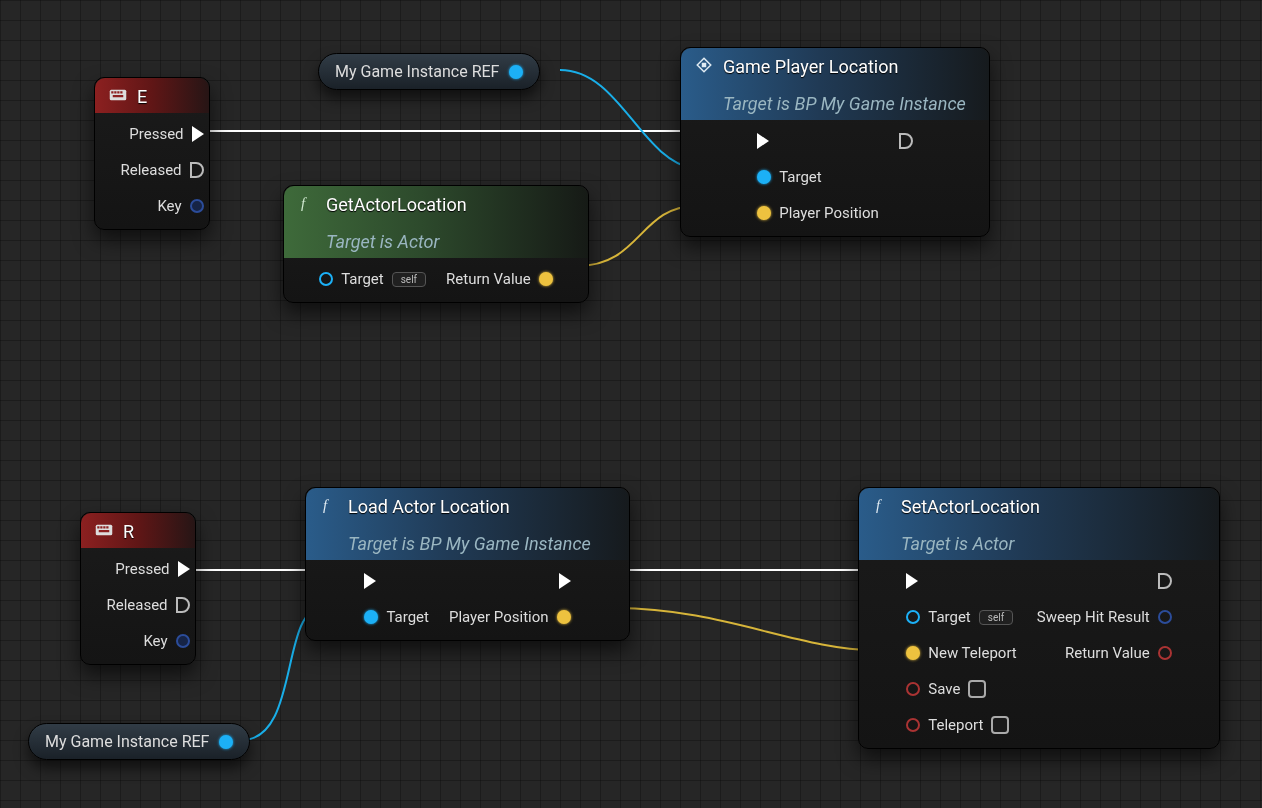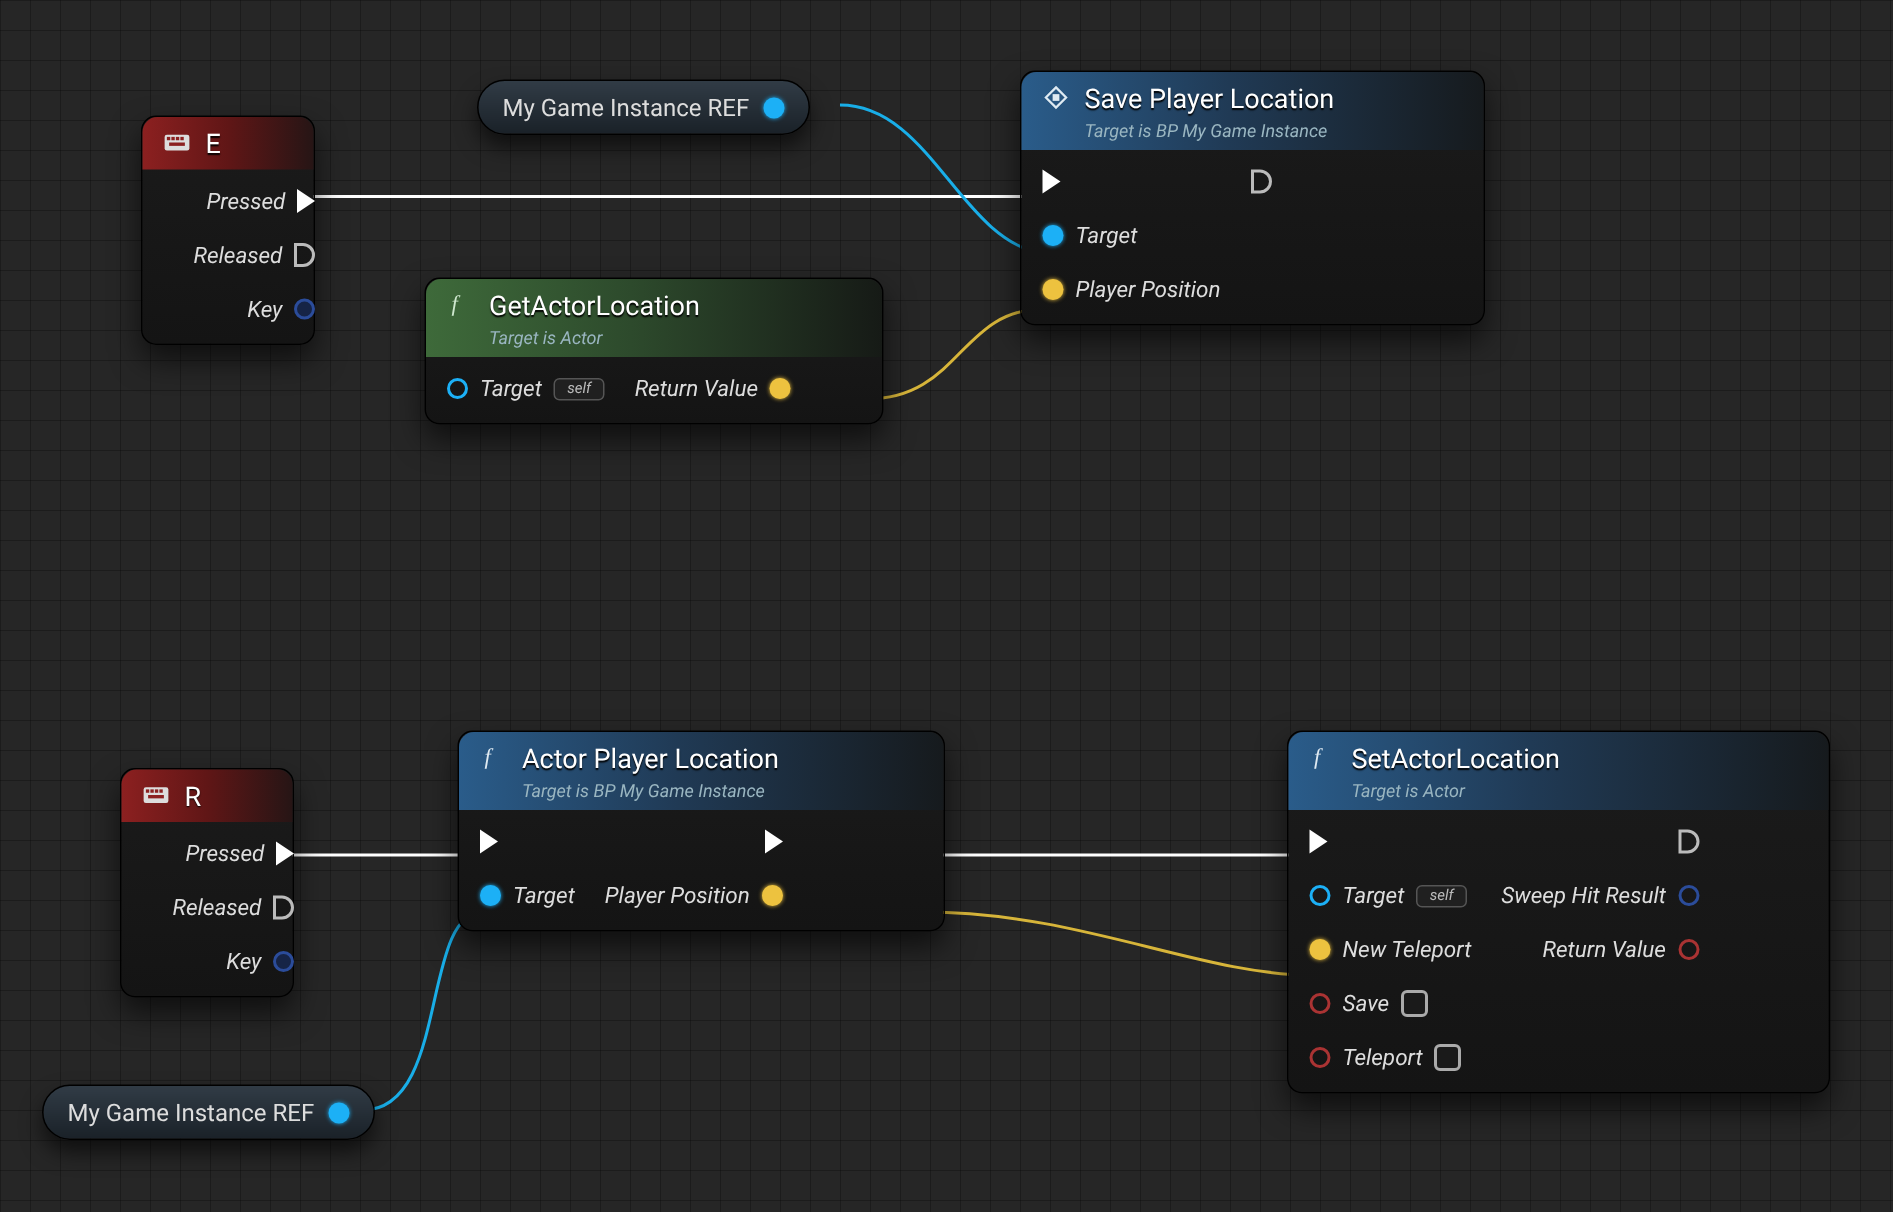--- a/index.html
+++ b/index.html
@@ -26,23 +26,23 @@
 .hdr{
   border-top-left-radius:10px;
   border-top-right-radius:10px;
   padding:8px 14px 6px 14px;
   display:flex;align-items:flex-start;gap:10px;
 }
 .hdr.red{background:linear-gradient(to right,#8c2020 0%,#601616 50%,#261515 100%);}
 .hdr.blue{background:linear-gradient(to right,#2a5c8a 0%,#203a55 45%,#161a1d 100%);}
 .hdr.green{background:linear-gradient(to right,#3e6a3a 0%,#2d4a2c 45%,#161a16 100%);}
 .title{font-size:18px;font-weight:400;color:#fff;text-shadow:0 1px 1px #000;}
-.sub{font-size:12px;font-style:italic;color:#9ab6c1;margin-top:3px;}
+.sub{font-size:18px;font-style:italic;color:#9ab6c1;margin-top:16px;}
 .tstack{display:flex;flex-direction:column;}
-.body{padding:10px 14px 12px 14px;display:flex;justify-content:flex-start;gap:20px;font-style:italic;}
+.body{padding:10px 14px 12px 14px;display:flex;justify-content:center;gap:20px;}
 .col{display:flex;flex-direction:column;gap:14px;}
 .row{display:flex;align-items:center;gap:8px;height:22px;}
 .row.r{justify-content:flex-end;}
 .txt{font-size:15px;color:#ddd;}
 
 .pin{width:14px;height:14px;border-radius:7px;display:inline-block;}
 .pin.blue{background:#1cb0f6;box-shadow:0 0 3px #1cb0f6;}
 .pin.blueH{width:14px;height:14px;border-radius:7px;border:2px solid #1cb0f6;background:transparent;}
 .pin.yellow{background:#edc23f;box-shadow:0 0 3px #edc23f;}
 .pin.redH{width:14px;height:14px;border-radius:7px;border:2px solid #a33;background:transparent;}
@@ -196,21 +196,21 @@
 
 <div class="node" style="left:680px;top:47px;width:310px;">
   <div class="hdr blue">
     <span class="custico">
       <svg viewBox="0 0 24 24">
           <path d="M12 3 L21 12 L12 21 L3 12 Z" fill="none" stroke="#dfeaf2" stroke-width="2"></path>
           <rect x="9" y="9" width="6" height="6" fill="#dfeaf2"></rect>
         </svg>
     </span>
     <div class="tstack">
-      <span class="title">Save Player Location</span>
+      <span class="title">Game Player Location</span>
       <span class="sub">Target is BP My Game Instance</span>
     </div>
   </div>
   <div class="body">
     <div class="col">
       <div class="row">
           <span class="exec solid"></span>
         </div>
       <div class="row">
           <span class="pin blue"></span>
@@ -230,21 +230,21 @@
 </div>
 
 <div class="node" style="left:305px;top:487px;width:325px;">
   <div class="hdr blue">
     <span class="fnico">
       <svg viewBox="0 0 24 24">
           <text x="4" y="18" font-family="Georgia,serif" font-style="italic" font-size="20" fill="#dfeaf2">f</text>
         </svg>
     </span>
     <div class="tstack">
-      <span class="title">Actor Player Location</span>
+      <span class="title">Load Actor Location</span>
       <span class="sub">Target is BP My Game Instance</span>
     </div>
   </div>
   <div class="body">
     <div class="col">
       <div class="row">
           <span class="exec solid"></span>
         </div>
       <div class="row">
           <span class="pin blue"></span>

